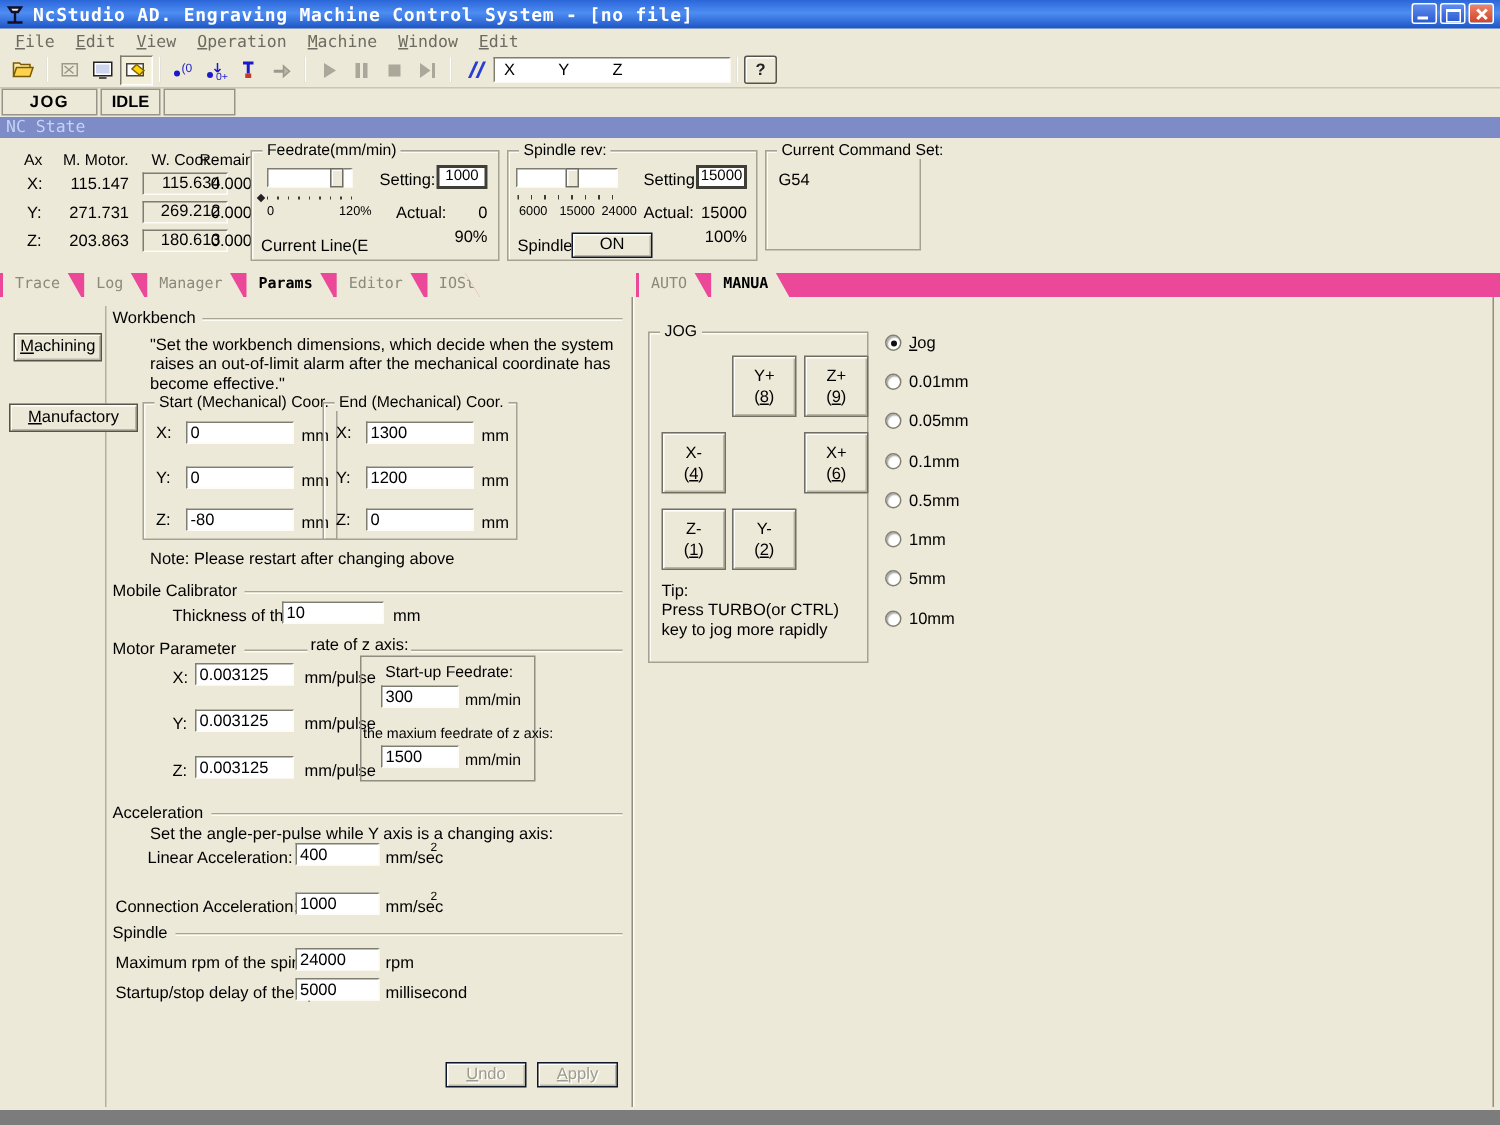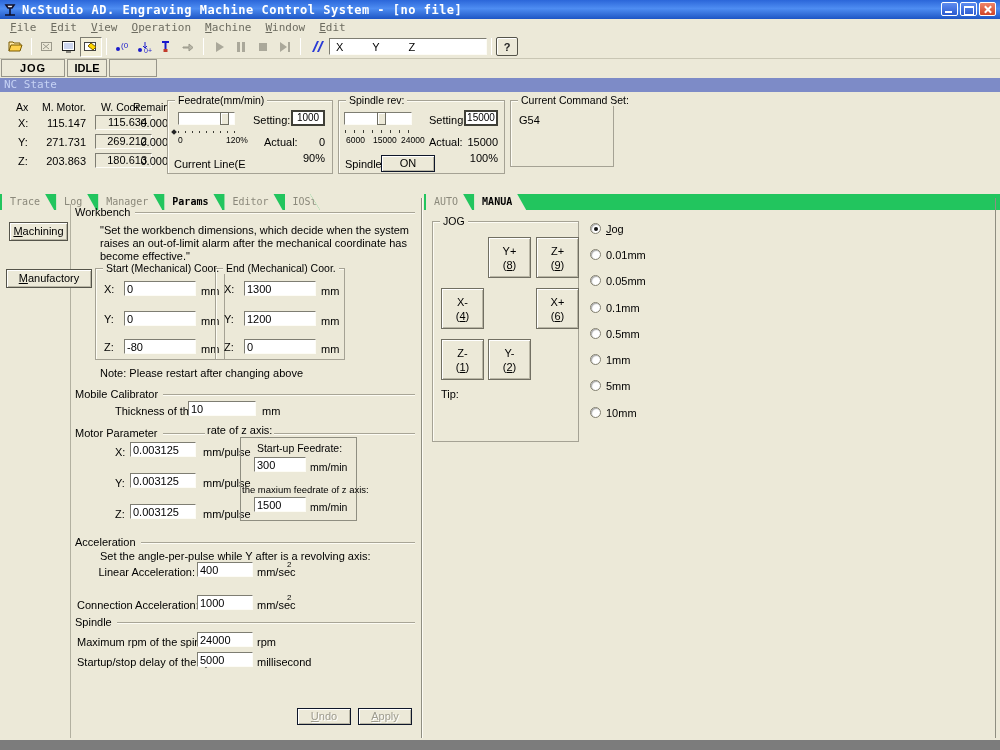--- a/index.html
+++ b/index.html
@@ -50,21 +50,21 @@
   .thumb{position:absolute;width:9px;height:13px;background:#ece9d8;border:1px solid #6f6e62;box-shadow:inset 1px 1px 0 #fff}
   .dots{position:absolute;height:2px;background-image:repeating-linear-gradient(90deg,#3c3c34 0 1px,transparent 1px 7px)}
   .dashes{position:absolute;height:3px;background-image:repeating-linear-gradient(90deg,#3c3c34 0 1px,transparent 1px 9px)}
   .diam{position:absolute;width:4px;height:4px;background:#222;transform:rotate(45deg)}
   .tiny{position:absolute;font-size:8.5px;white-space:nowrap}
   .setbox{position:absolute;width:34px;height:16px;background:#fff;border:2px solid #3f3f37;font-size:10px;text-align:center;line-height:12px}
   .btn{background:#ece9d8;border:1px solid #0f172a;box-shadow:inset 1px 1px 0 #fff, inset -1px -1px 0 #b9b6a5;
     text-align:center;position:absolute}
   .btn.dis{color:#9e9c8e;text-shadow:1px 1px 0 #fff}
   
-  .tabstrip{position:absolute;top:194px;height:16px;background:#22c55e;display:flex;align-items:flex-end;padding-left:2px}
+  .tabstrip{position:absolute;top:182px;height:16px;background:#ec4899;display:flex;align-items:flex-end;padding-left:2px}
   .tabstrip.slanted{clip-path:polygon(0 0,calc(100% - 10px) 0,100% 100%,0 100%)}
   .tab{height:16px;line-height:15px;padding:0 14px 0 8px;background:#ece9d8;color:#8b897b;
     font-family:"DejaVu Sans Mono",monospace;font-size:10px;clip-path:polygon(0 0,calc(100% - 9px) 0,100% 100%,0 100%);margin-right:2px;white-space:nowrap}
   .tab.active{color:#000;font-weight:bold}
   
   .sec{position:absolute;display:flex;align-items:center;width:340px}
   .sec .st{margin-right:5px;white-space:nowrap}
   .sec .rule{flex:1;height:2px;border-top:1px solid #a8a596;border-bottom:1px solid #fdfcf4;margin-top:2px}
   .inp{position:absolute;height:15px;background:#fff;border:1px solid;border-color:#7e7d72 #fdfcf6 #fdfcf6 #7e7d72;
     font-family:"Liberation Sans",sans-serif;font-size:11px;padding:0 2px}
@@ -353,21 +353,21 @@
     <span class="lbl" style="left:69px;top:23px;font-size:10.5px">mm/min</span>
     <span class="lbl" style="left:1px;top:46px;width:115px;text-align:center;font-size:9.5px">the maxium feedrate of z axis:</span>
     <input class="inp" style="left: 13px; top: 59px; width: 52px;" value="1500">
     <span class="lbl" style="left:69px;top:63px;font-size:10.5px">mm/min</span>
   </div>
 
   <div class="sec" style="left:0;top:338px">
     <span class="st">Acceleration</span>
       <span class="rule"></span>
   </div>
-  <span class="lbl" style="left:25px;top:352px">Set the angle-per-pulse while Y after is a revolving axis:</span>
+  <span class="lbl" style="left:25px;top:352px">Set the angle-per-pulse while Y axis is a changing axis:</span>
   <span class="lbl ra" style="left:2px;top:368px">Linear Acceleration:</span>
   <input class="inp" style="left: 122px; top: 364px; width: 56px;" value="400">
   <span class="lbl" style="left:182px;top:368px">mm/sec</span>
   <span class="sup" style="left:212px;top:362px">2</span>
   <span class="lbl ra" style="left:2px;top:401px">Connection Acceleration:</span>
   <input class="inp" style="left: 122px; top: 397px; width: 56px;" value="1000">
   <span class="lbl" style="left:182px;top:401px">mm/sec</span>
   <span class="sup" style="left:212px;top:395px">2</span>
 
   <div class="sec" style="left:0;top:418px">
@@ -405,20 +405,21 @@
   </div>
   <div class="jbtn" style="left:8px;top:117px">
     <span>Z-</span><br>
     <span class="keywrap"><span class="u">1</span></span>
   </div>
   <div class="jbtn" style="left:55px;top:117px">
     <span>Y-</span><br>
     <span class="keywrap"><span class="u">2</span></span>
   </div>
   <span class="lbl" style="left:8px;top:166px">Tip:</span>
+  <div class="lbl" style="left:8px;top:179px;width:138px;white-space:normal;line-height:13px">Press TURBO(or CTRL) key to jog more rapidly</div>
 </div>
 
 <span class="rb sel" style="left:590px;top:223px"></span>
 <span class="lbl fl" style="left:606px;top:223px">Jog</span>
 <span class="rb" style="left:590px;top:249px"></span>
 <span class="lbl" style="left:606px;top:249px">0.01mm</span>
 <span class="rb" style="left:590px;top:275px"></span>
 <span class="lbl" style="left:606px;top:275px">0.05mm</span>
 <span class="rb" style="left:590px;top:302px"></span>
 <span class="lbl" style="left:606px;top:302px">0.1mm</span>

